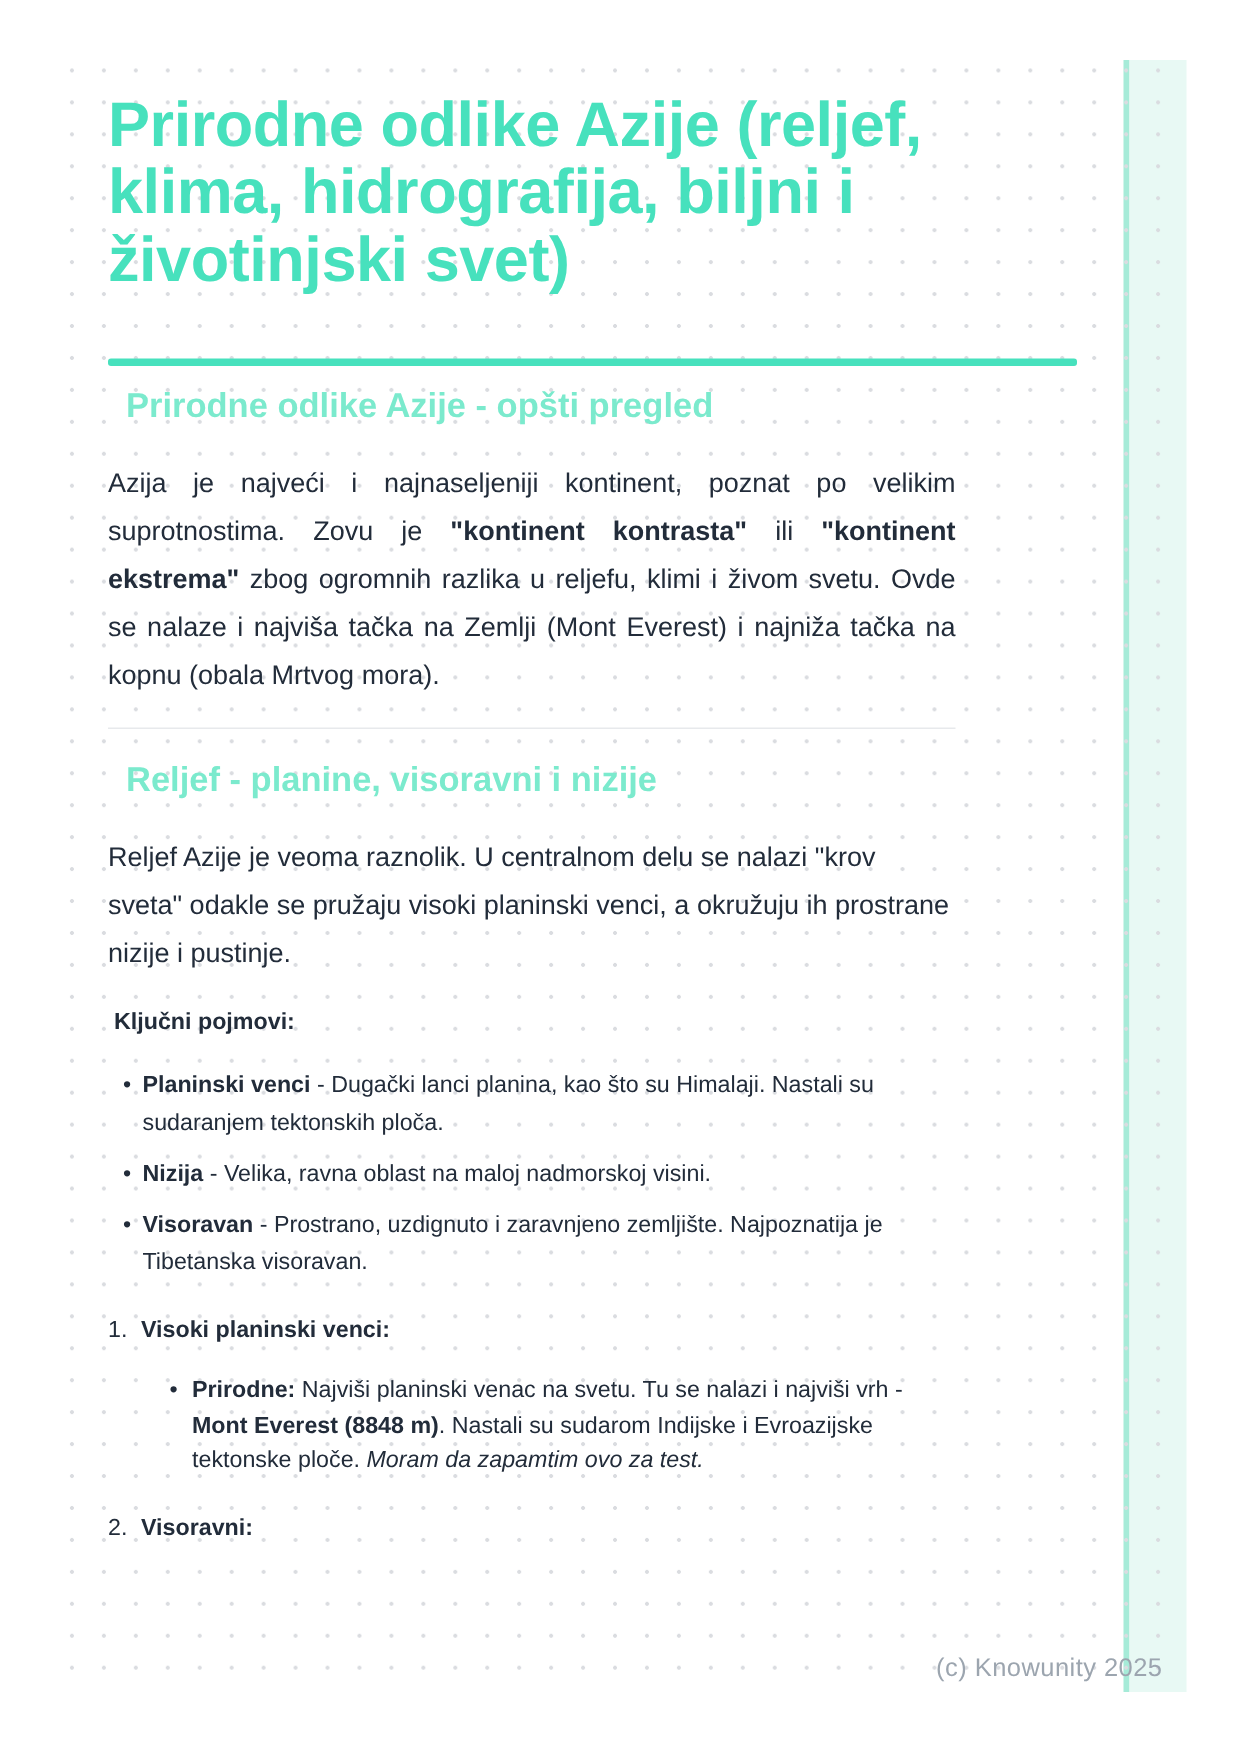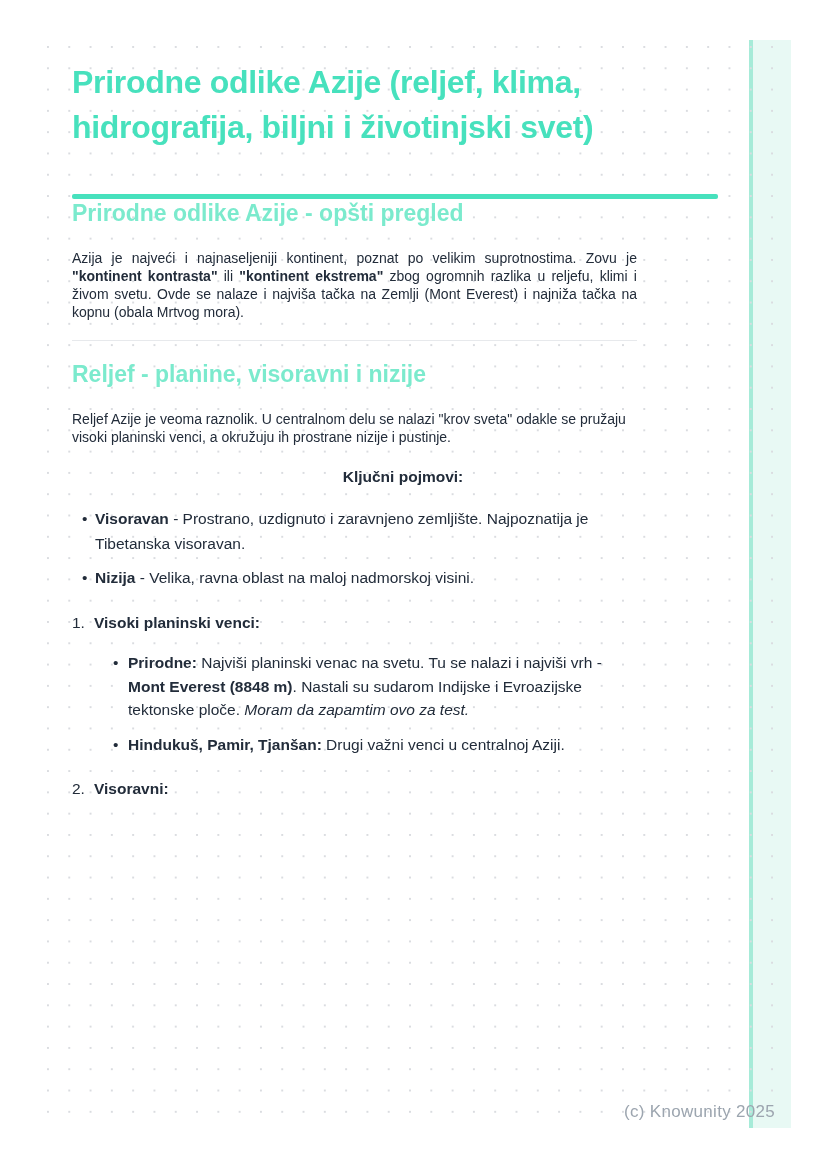--- a/index.html
+++ b/index.html
@@ -30,49 +30,48 @@
   .side-strip {
     position:absolute; left:711px; top:0; bottom:0; width:38px;
     background:var(--side_tint, #E8F9F4); z-index:0;
   }
   .content {
     position:relative; z-index:2;
     margin-left:30px; width:646px;
   }
   h1.doc-title {
     margin:20px 0 0 0;
-    font-size:32px; line-height:45px; font-weight:700;
+    font-size:42px; line-height:45px; font-weight:700;
     letter-spacing:-0.3px;
     color:var(--accent, #47E1BD);
   }
   .rule {
     margin-top:44px; height:5px; width:100%;
     background:var(--accent, #47E1BD);
     border-radius:2px;
   }
   h2.sec-h {
-    margin:0; font-size:23px; line-height:28px; font-weight:700;
+    margin:12px; font-size:23px; line-height:28px; font-weight:700;
     color:var(--heading, #7BEACD);
   }
   .h2-first { margin-top:40px; }
   .h2-second { margin-top:30px; }
   p.body {
     margin:22px 0 0 0; width:565px;
-    font-size:14px; line-height:18px;
+    font-size:18px; line-height:32px;
     color:var(--text, #222C3A);
   }
   p.justify { text-align:justify; }
   .divider {
     margin:19px 0; height:1px; width:565px;
     background:var(--divider, #E7E9EC);
   }
   p.label {
-    margin:18px 0 0 16px; font-size:15.5px; line-height:26px; font-weight:700;
+    margin:18px 0 0 4px; font-size:15.5px; line-height:26px; font-weight:700;
     color:var(--text, #222C3A);
-    text-align:center;
   }
   ul.bullets {
     list-style:none; margin:16px 0 0 10px; padding:0;
     width:545px; font-size:15.5px; line-height:25px;
   }
   ul.bullets > li { position:relative; padding-left:13px; margin-bottom:9px; }
   ul.bullets > li:last-child { margin-bottom:0; }
   ul.bullets > li::before {
     content:"\2022"; position:absolute; left:0; top:0;
     font-size:15.5px; color:var(--text, #222C3A);
@@ -111,33 +110,33 @@
 
     <div class="divider"></div>
 
     <h2 class="sec-h h2-second">Reljef - planine, visoravni i nizije</h2>
 
     <p class="body">Reljef Azije je veoma raznolik. U centralnom delu se nalazi "krov sveta" odakle se pružaju visoki planinski venci, a okružuju ih prostrane nizije i pustinje.</p>
 
     <p class="label">Ključni pojmovi:</p>
 
     <ul class="bullets">
+      <li><b>Planinski venci</b><span> - Dugački lanci planina, kao što su Himalaji. Nastali su sudaranjem tektonskih ploča.</span></li>
+      <li><b>Nizija</b><span> - Velika, ravna oblast na maloj nadmorskoj visini.</span></li>
       <li><b>Visoravan</b><span> - Prostrano, uzdignuto i zaravnjeno zemljište. Najpoznatija je Tibetanska visoravan.</span></li>
-      <li><b>Nizija</b><span> - Velika, ravna oblast na maloj nadmorskoj visini.</span></li>
     </ul>
 
 
     <div class="num-item">
       <span class="num">1.</span>
       <b>Visoki planinski venci:</b>
     </div>
 
     <ul class="bullets sub">
       <li><b>Prirodne:</b><span> Najviši planinski venac na svetu. Tu se nalazi i najviši vrh - </span><b>Mont Everest (8848 m)</b><span>. Nastali su sudarom Indijske i Evroazijske tektonske ploče. </span><i>Moram da zapamtim ovo za test.</i></li>
-      <li><b>Hindukuš, Pamir, Tjanšan:</b><span> Drugi važni venci u centralnoj Aziji.</span></li>
     </ul>
 
     <div class="num-item">
       <span class="num">2.</span>
       <b>Visoravni:</b>
     </div>
 
   </div>
 
   <div class="footer">(c) Knowunity 2025</div>

